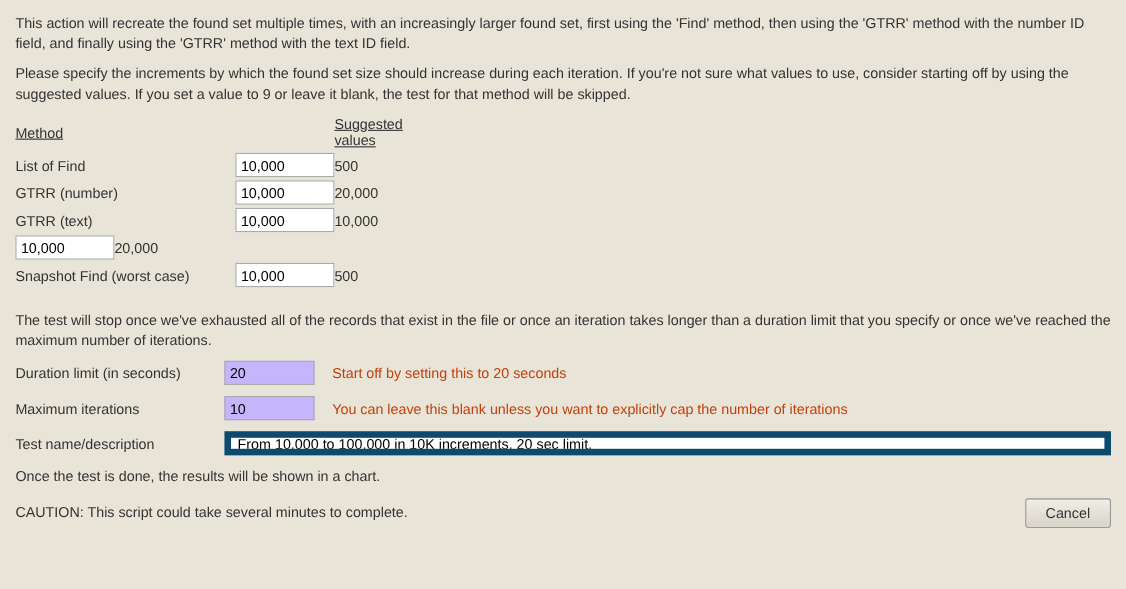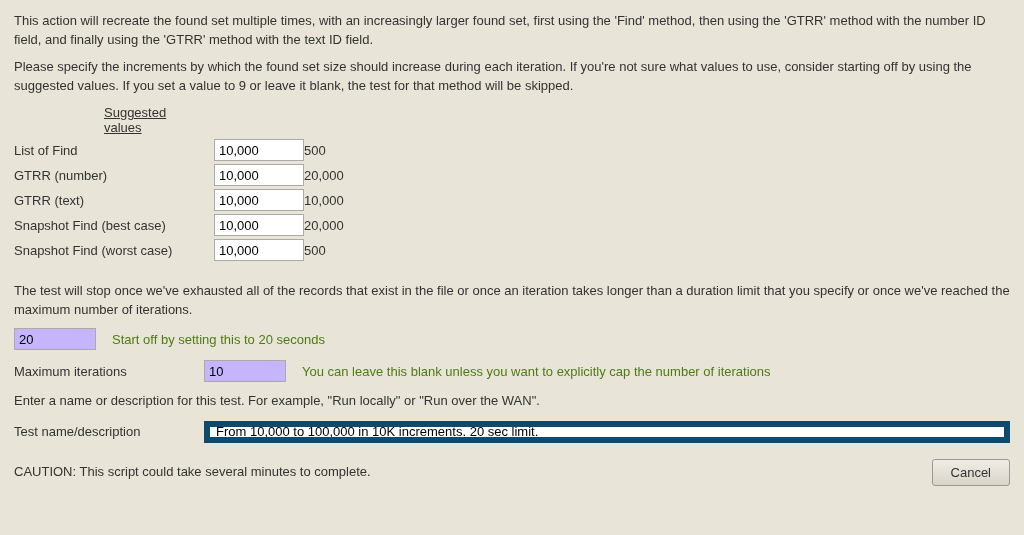--- a/index.html
+++ b/index.html
@@ -100,21 +100,21 @@
       border: 1px solid #aaa;
       background: #c4b5fd;
       padding: 2px 4px;
       font-size: 13px;
       height: 22px;
       width: 82px;
       margin-right: 16px;
     }
 
     .form-hint {
-      color: #4d7c0f;
+      color: #c2410c;
     }
 
     .test-name-row {
       display: flex;
       align-items: center;
       margin-bottom: 10px;
     }
 
     .test-name-label {
       width: 190px;
@@ -176,20 +176,21 @@
 <body>
 
 <div class="container">
 
   <p class="intro-text">This action will recreate the found set multiple times, with an increasingly larger found set, first using the 'Find' method, then using the 'GTRR' method with the number ID field, and finally using the 'GTRR' method with the text ID field.</p>
 
   <p class="section-text">Please specify the increments by which the found set size should increase during each iteration. If you're not sure what values to use, consider starting off by using the suggested values. If you set a value to 9 or leave it blank, the test for that method will be skipped.</p>
 
   <div class="methods-table">
     <div class="methods-header-row">
+      <span class="col-method underline">Method</span>
       <span class="col-value1"></span>
       <span class="col-suggested underline">Suggested values</span>
     </div>
 
     <div class="method-row">
       <span class="col-method">List of Find</span>
       <input class="input-field col-value1" type="text" value="10,000" style="">
       <span class="col-suggested">500</span>
     </div>
 
@@ -199,52 +200,52 @@
       <span class="col-suggested">20,000</span>
     </div>
 
     <div class="method-row">
       <span class="col-method">GTRR (text)</span>
       <input class="input-field col-value1" type="text" value="10,000" style="">
       <span class="col-suggested">10,000</span>
     </div>
 
     <div class="method-row">
-      <span class="col-method">Snapshot Find (best case)</span>
       <input class="input-field col-value1" type="text" value="10,000" style="">
       <span class="col-suggested">20,000</span>
     </div>
 
     <div class="method-row">
       <span class="col-method">Snapshot Find (worst case)</span>
       <input class="input-field col-value1" type="text" value="10,000" style="">
       <span class="col-suggested">500</span>
     </div>
   </div>
 
   <p class="divider-text">The test will stop once we've exhausted all of the records that exist in the file or once an iteration takes longer than a duration limit that you specify or once we've reached the maximum number of iterations.</p>
 
   <div class="form-row">
+    <span class="form-label">Duration limit (in seconds)</span>
     <input class="form-input" type="text" value="20" style="">
     <span class="form-hint">Start off by setting this to 20 seconds</span>
   </div>
 
   <div class="form-row">
     <span class="form-label">Maximum iterations</span>
     <input class="form-input" type="text" value="10" style="">
     <span class="form-hint">You can leave this blank unless you want to explicitly cap the number of iterations</span>
   </div>
 
-  <p class="enter-name-text">Enter a name or description for this test. For example, "Run locally" or "Run over the WAN".</p>
 
   <div class="test-name-row">
     <span class="test-name-label">Test name/description</span>
     <input class="test-name-input" type="text" value="From 10,000 to 100,000 in 10K increments. 20 sec limit." style="">
   </div>
 
+  <p class="results-text">Once the test is done, the results will be shown in a chart.</p>
 
   <div class="bottom-row">
     <span class="caution-text">CAUTION: This script could take several minutes to complete.</span>
     <div class="button-group">
       <button class="btn">Cancel</button>
     </div>
   </div>
 
 </div>
 

